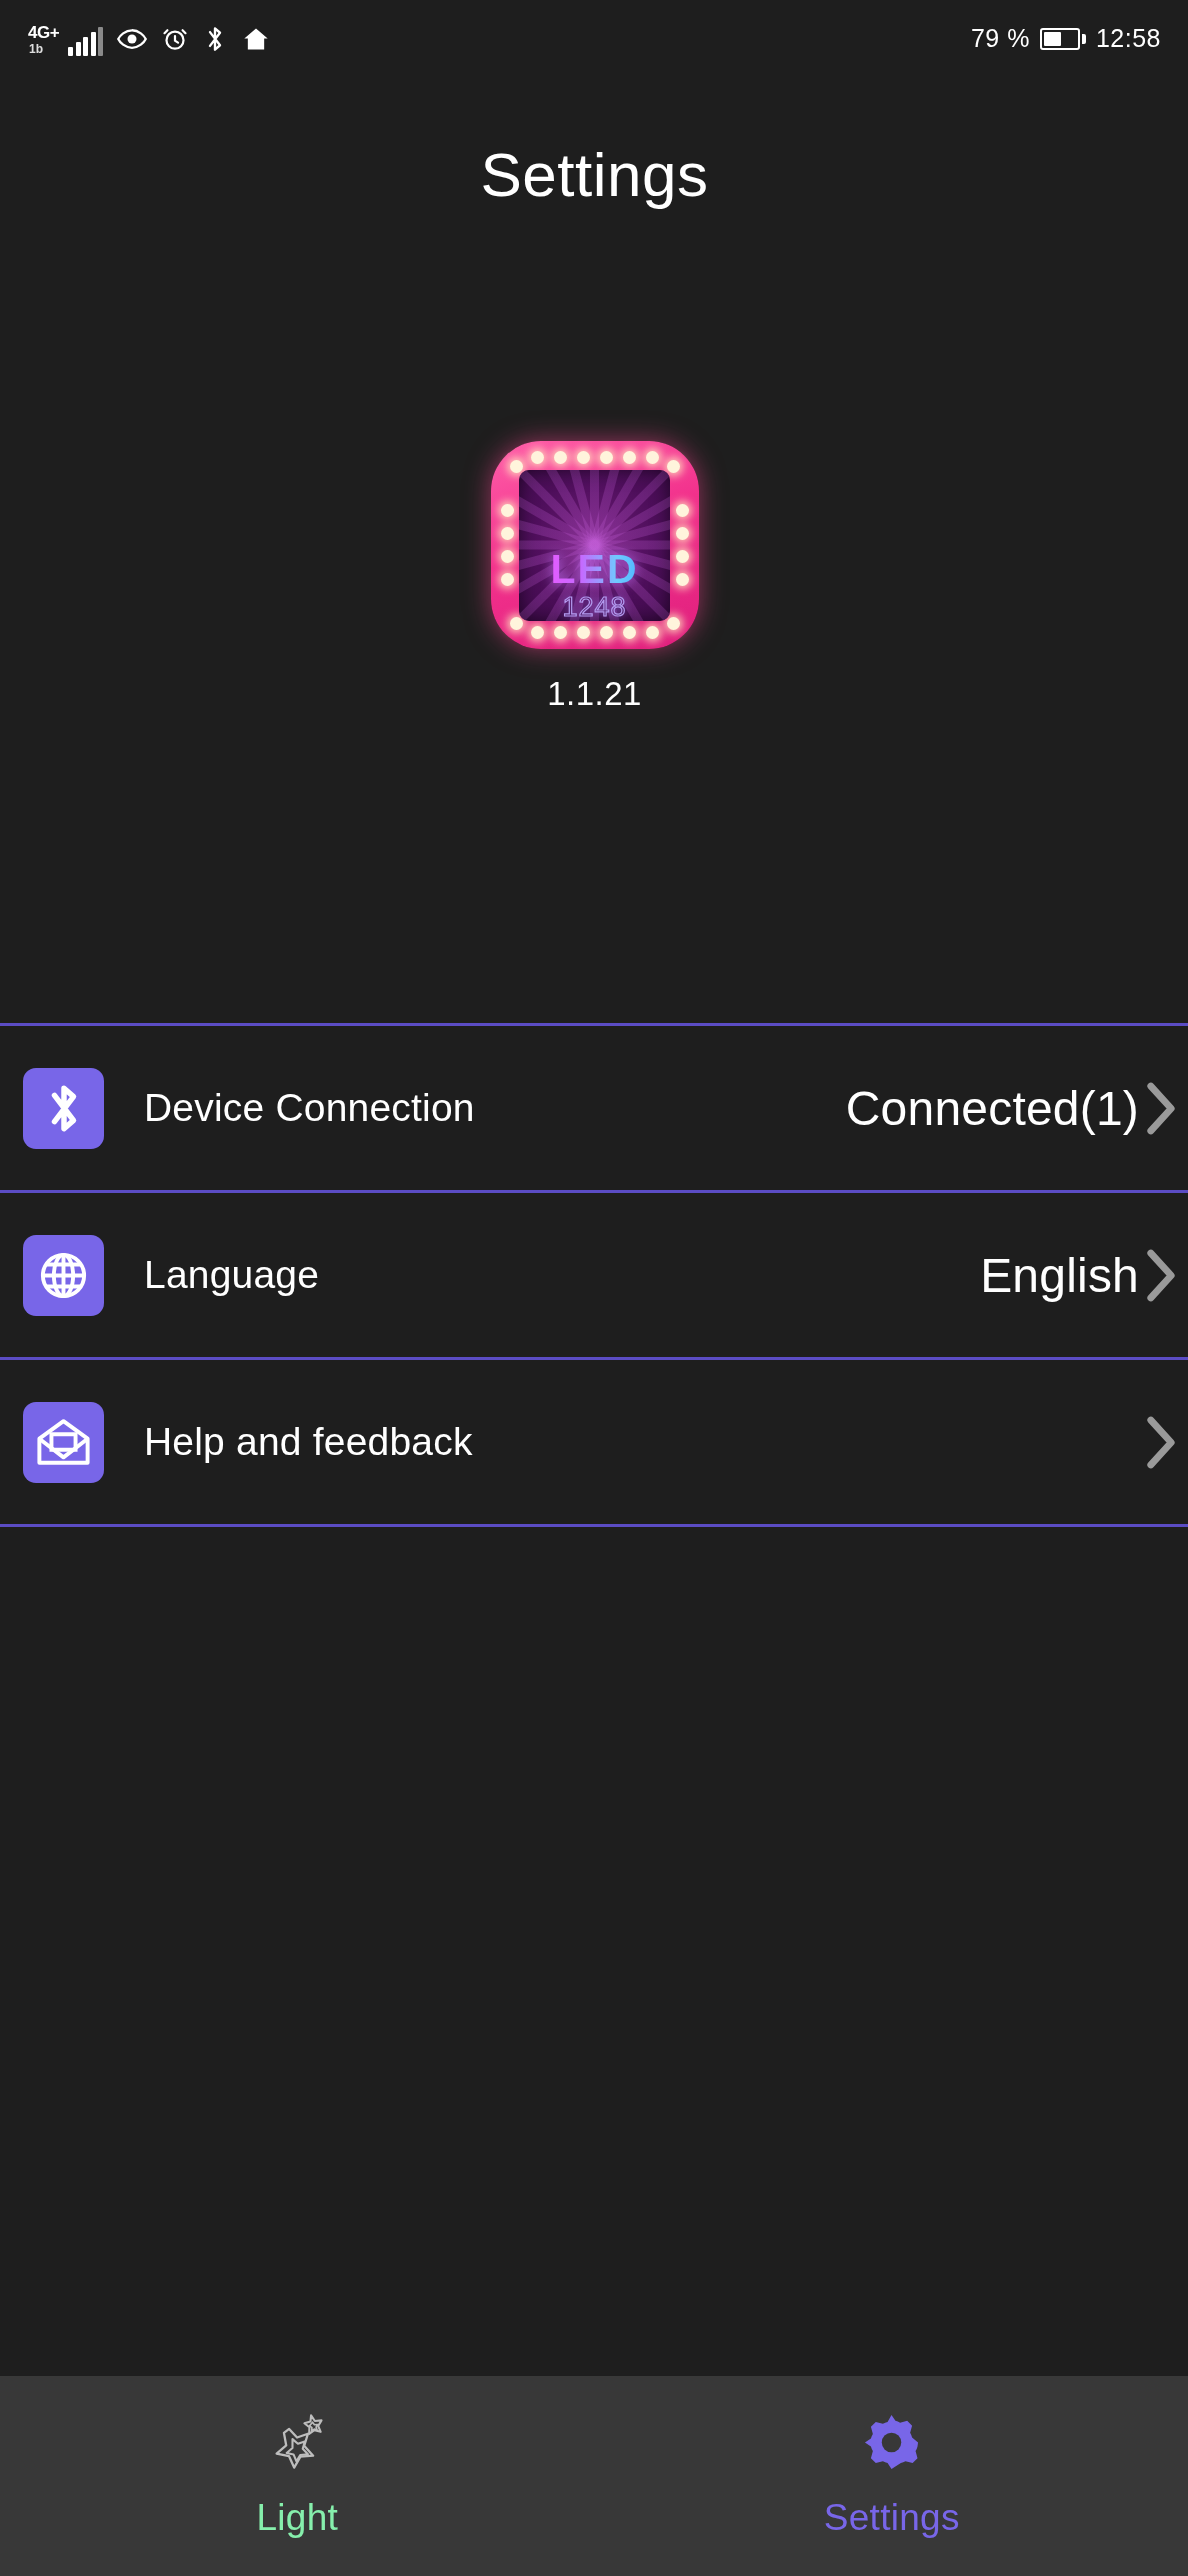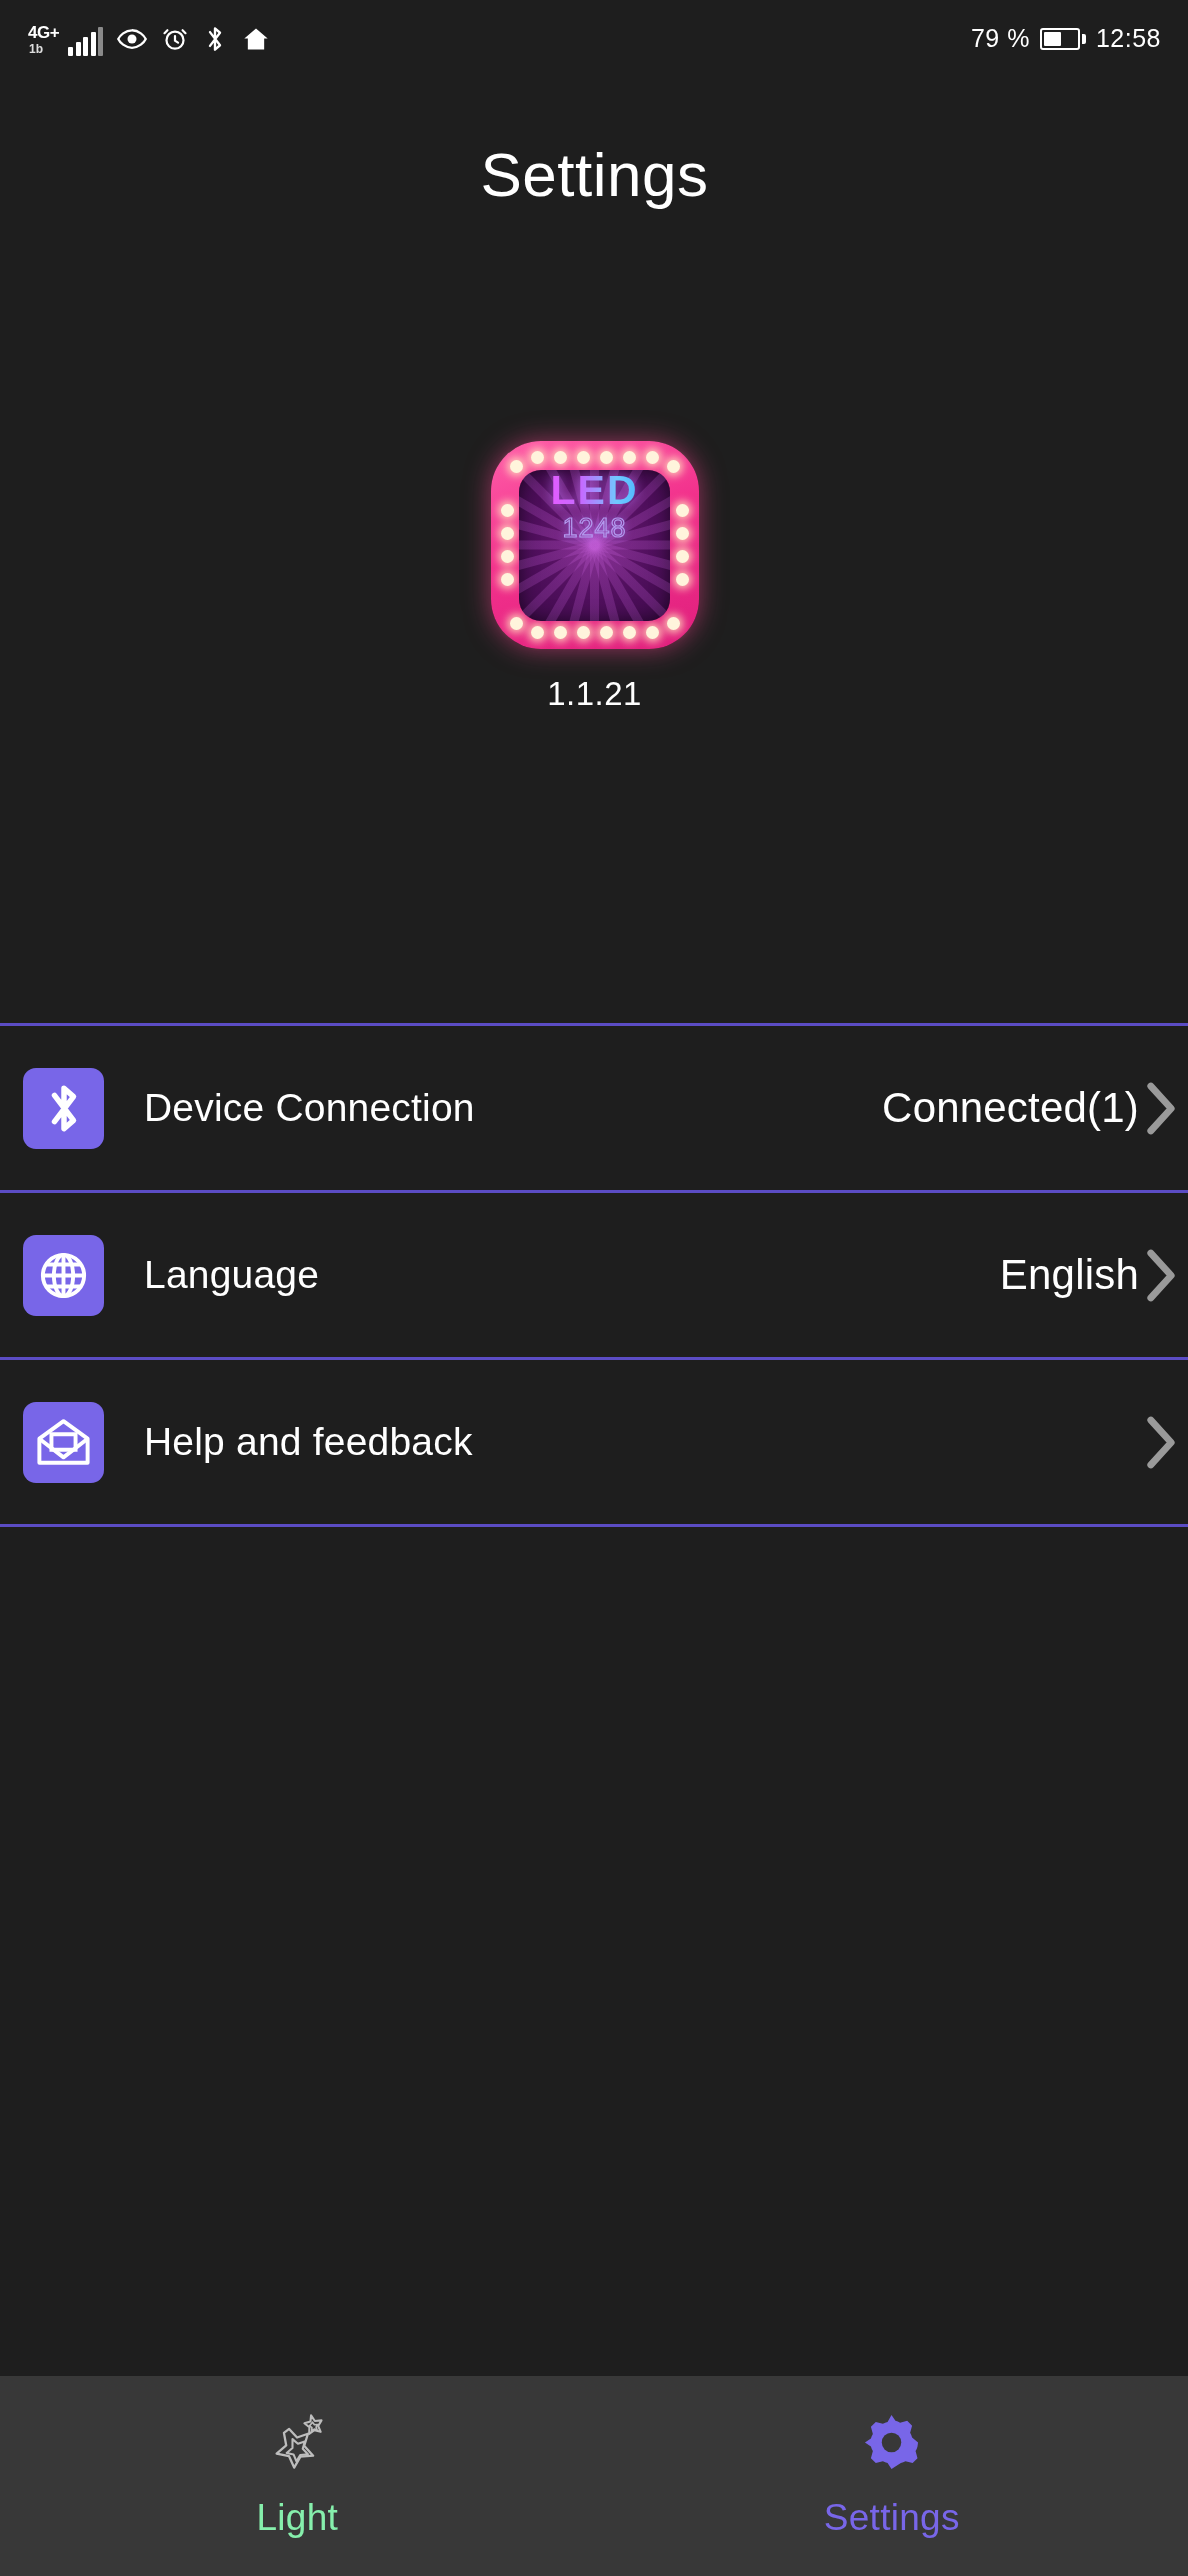--- a/index.html
+++ b/index.html
@@ -60,24 +60,24 @@
     background:linear-gradient(160deg,#ff5fa9 0%,#f2318c 45%,#e01f7d 100%);
     box-shadow:0 0 26px rgba(255,70,150,.55);
     display:flex; align-items:center; justify-content:center;
   }
   .bulbs { position:absolute; inset:0; }
   .bulbs span {
     position:absolute; width:13px; height:13px; border-radius:50%;
     background:#fff4dc; box-shadow:0 0 9px 3px rgba(255,230,190,.85);
   }
   .icon-inner {
-    position:relative; width:151px; height:151px; border-radius:22px;
+    position:relative; width:151px; height:151px; border-radius:10px;
     background:radial-gradient(circle at 50% 46%, #6d1a76 0%, #4f0f5c 55%, #3c0a48 100%);
     overflow:hidden; display:flex; flex-direction:column;
-    align-items:center; justify-content:flex-start;
+    align-items:center; justify-content:flex-end;
     box-shadow:inset 0 0 18px rgba(0,0,0,.55);
   }
   .rays { position:absolute; inset:-40%; }
   .rays i {
     position:absolute; left:50%; top:50%; width:9px; height:150%;
     background:linear-gradient(to bottom, rgba(190,90,210,.30), rgba(190,90,210,0));
     transform-origin:50% 0; margin-left:-4.5px;
   }
   .led-text {
     position:relative; z-index:2; font-size:41px; font-weight:bold;
@@ -108,21 +108,21 @@
     display:flex; align-items:center; justify-content:center; flex:0 0 auto;
   }
   .row-label {
     margin-left:40px; color:#ffffff; font-size:39px; font-weight:400;
     letter-spacing:0.2px; white-space:nowrap;
   }
   .row-right {
     margin-left:auto; display:flex; align-items:center; padding-right:6px;
   }
   .row-value {
-    color:#ffffff; font-size:42px; letter-spacing:0.2px; white-space:nowrap;
+    color:#ffffff; font-size:48px; letter-spacing:0.2px; white-space:nowrap;
   }
   .chev {
     width:44px; height:61px; display:flex; align-items:center; justify-content:center;
     flex:0 0 auto;
   }
 
   
   .bottomnav {
     position:absolute; left:0; bottom:0; width:1189px; height:200px;
     background:#383838; display:flex; align-items:flex-start;

